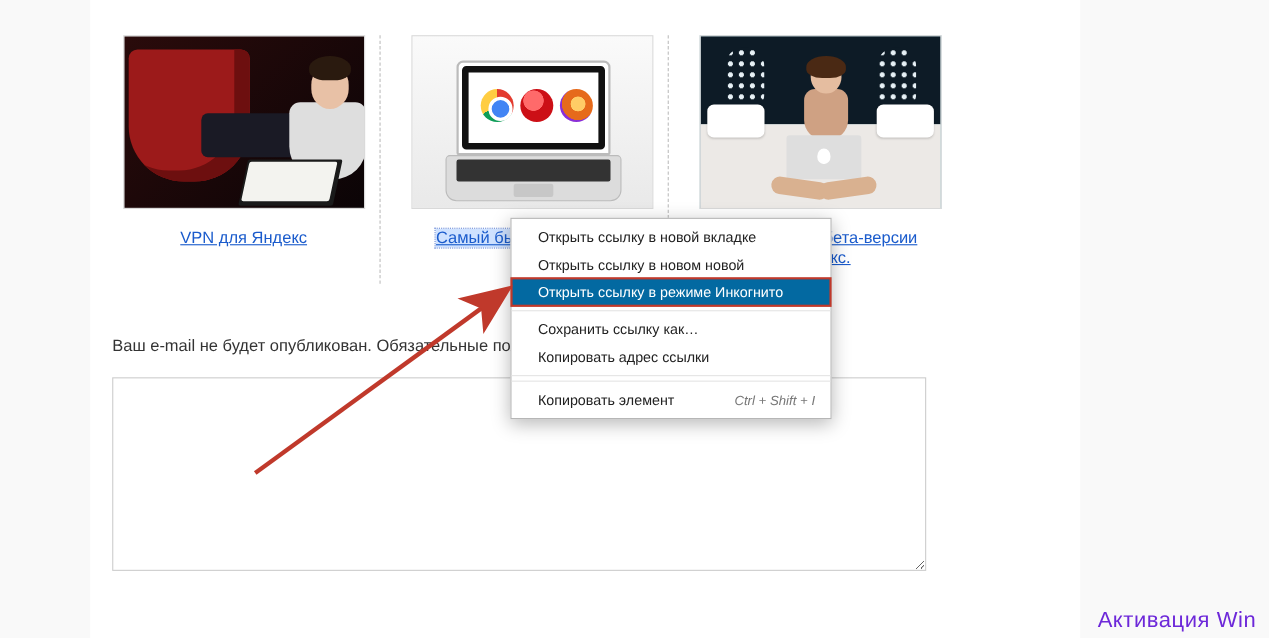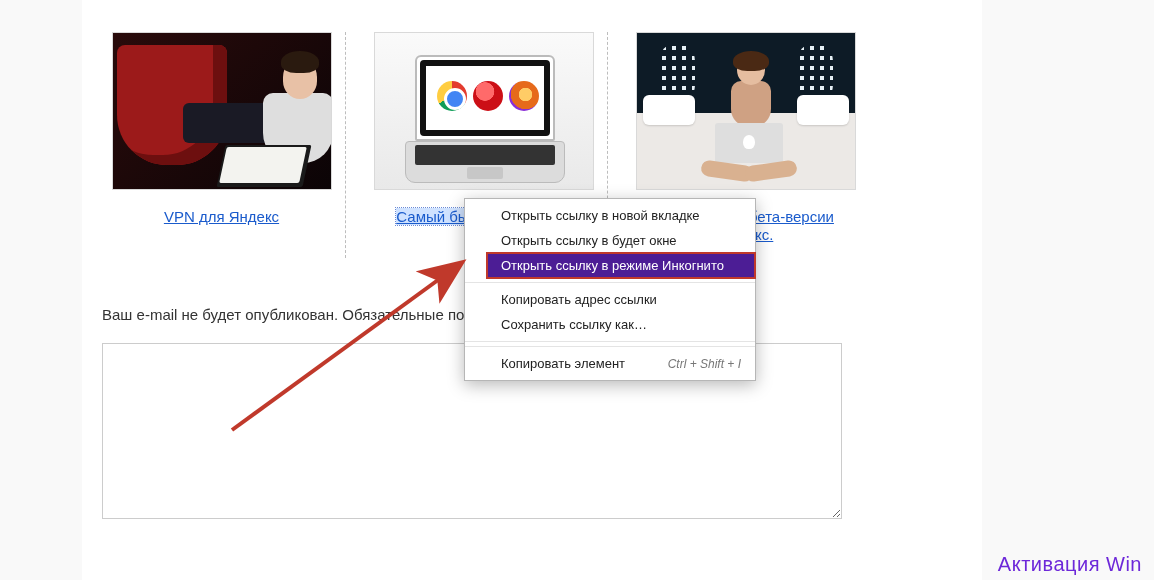--- a/index.html
+++ b/index.html
@@ -106,31 +106,30 @@
     background: #fff;
     border: 1px solid #b6b6b6;
     box-shadow: 0 4px 16px rgba(0,0,0,.28);
     font-size: 13px;
     color: #222;
     padding: 4px 0;
     z-index: 20;
   }
   .ctx .mi {
     display:flex; justify-content:space-between; align-items:center;
-    padding: 5px 14px 5px 14px;
+    padding: 5px 14px 5px 24px;
     white-space: nowrap;
     cursor: default;
-    margin-left: 22px;
   }
   .ctx .mi .lab { flex: 1 1 auto; }
   .ctx .mi .sc  { color:#777; font-size:12px; margin-left:12px;font-style:italic; }
   .ctx .mi .arw { color:#444; margin-left:12px; font-size:11px; }
   .ctx .sep { height:1px; background:#e4e4e4; margin:4px 0; }
   .ctx .mi.sel {
-    background:#4c1d95; color:#fff;
+    background:#0369a1; color:#fff;
     outline: 2px solid #c0392b; outline-offset:-1px;
   }
   .ctx .mi .joxi-ico {
     display:inline-block; width:14px; height:14px; margin-right:6px;
     background: linear-gradient(#4fb5e6,#1a7fbf);
     border-radius:2px; vertical-align:-2px;
   }
 
   
   .arrow-svg { position:absolute; left:224px; top:248px; z-index:30; pointer-events:none; }
@@ -197,31 +196,31 @@
     
   </div>
 
 </div>
 
 <div class="ctx">
   <div class="mi">
       <span class="lab">Открыть ссылку в новой вкладке</span>
     </div>
   <div class="mi">
-      <span class="lab">Открыть ссылку в будет окне</span>
+      <span class="lab">Открыть ссылку в новом новой</span>
     </div>
   <div class="mi sel">
       <span class="lab">Открыть ссылку в режиме Инкогнито</span>
     </div>
   <div class="sep"></div>
   <div class="mi">
+      <span class="lab">Сохранить ссылку как…</span>
+    </div>
+  <div class="mi">
       <span class="lab">Копировать адрес ссылки</span>
-    </div>
-  <div class="mi">
-      <span class="lab">Сохранить ссылку как…</span>
     </div>
   <div class="sep"></div>
   <div class="sep"></div>
   <div class="mi">
     <span class="lab">Копировать элемент</span>
     <span class="sc">Ctrl + Shift + I</span>
   </div>
 </div>
 
 <svg class="arrow-svg" width="260" height="190">

